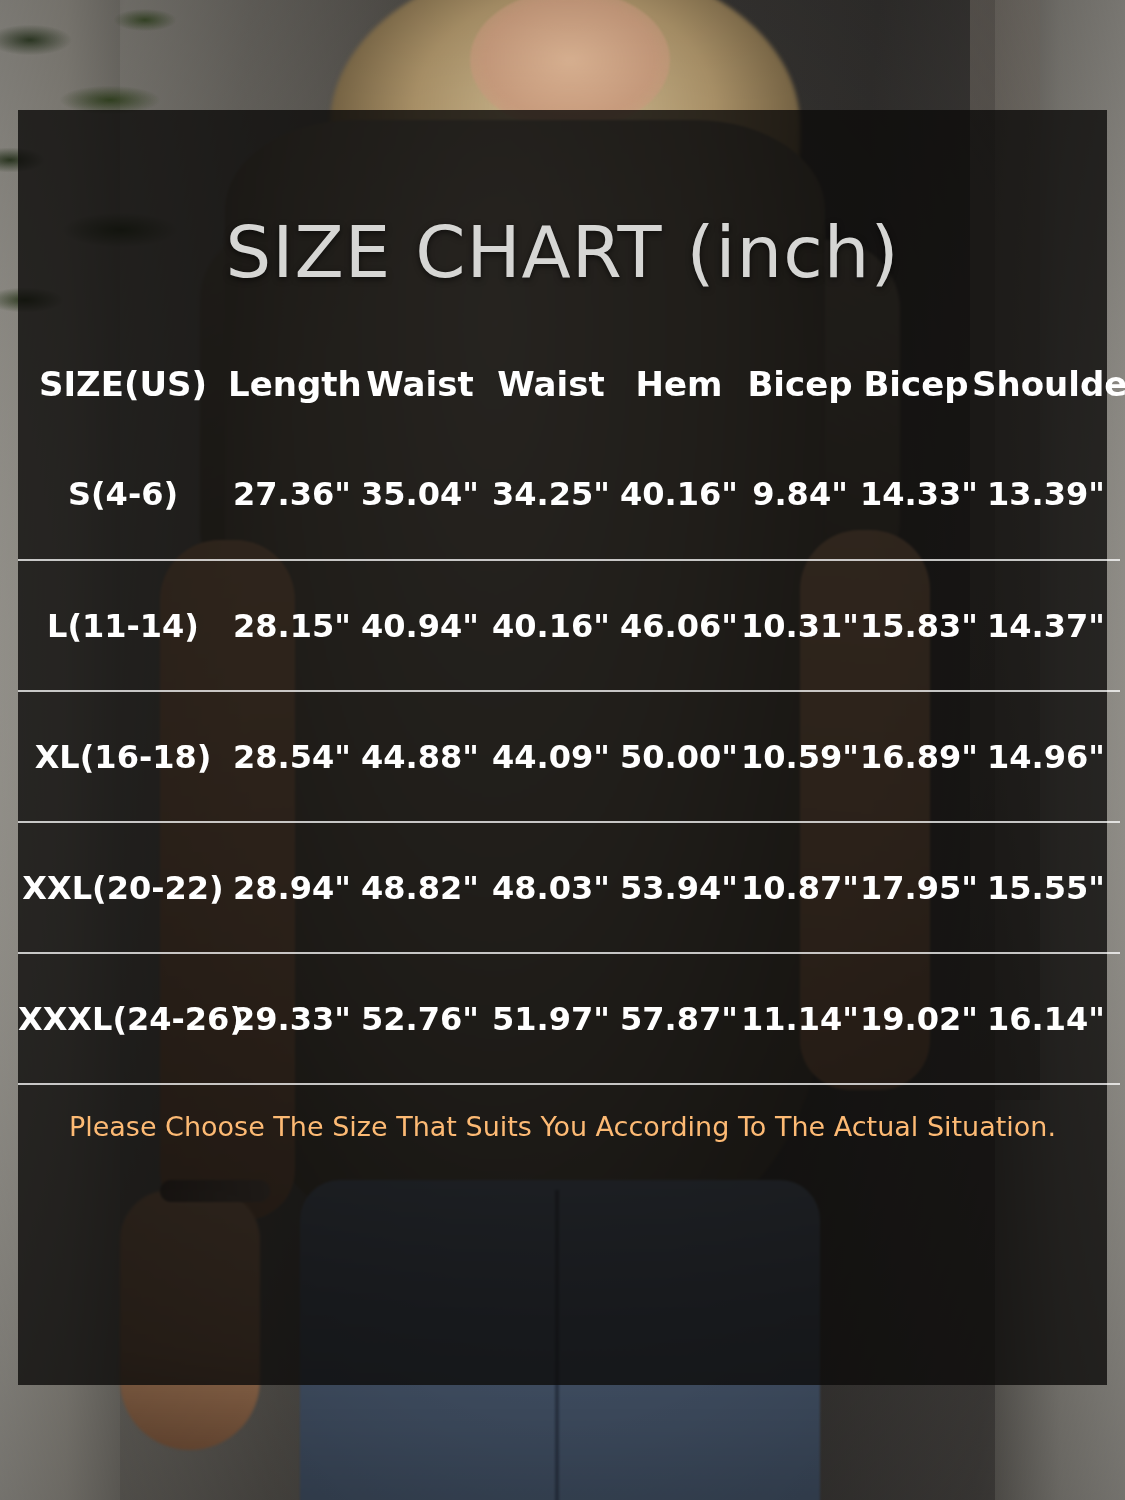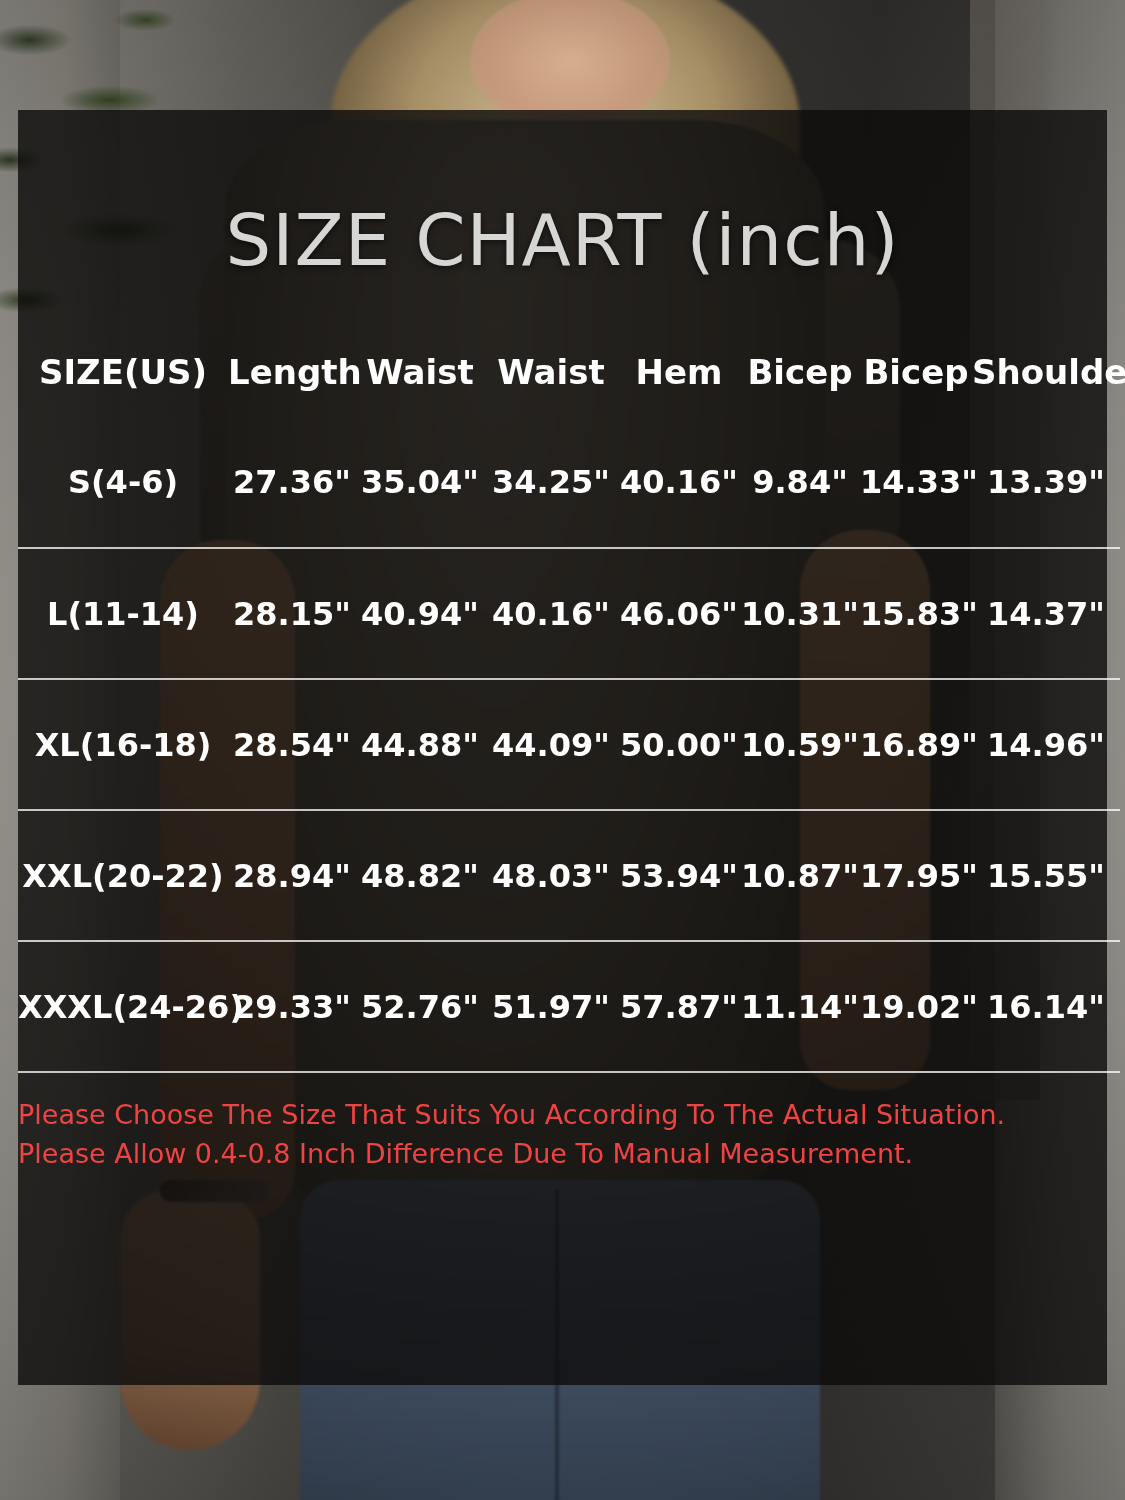--- a/index.html
+++ b/index.html
@@ -165,21 +165,21 @@
     box-sizing: border-box;
     padding: 0;
   }
 
   .chart-title {
     text-align: center;
     color: #d6d6d4;
     font-size: 72px;
     font-weight: 400;
     letter-spacing: 1px;
-    margin: 0;
+    margin: 12px;
     padding-top: 88px;
     font-family: "DejaVu Sans", sans-serif;
     text-shadow: 0 2px 6px rgba(0,0,0,.6);
   }
 
   table.size-chart {
     width: 1040px;
     margin: 55px auto 16px auto;
     border-collapse: collapse;
     table-layout: fixed;
@@ -213,21 +213,22 @@
   table.size-chart col.c-len  { width: 128px; }
   table.size-chart col.c-bust { width: 128px; }
   table.size-chart col.c-waist{ width: 134px; }
   table.size-chart col.c-hem  { width: 122px; }
   table.size-chart col.c-slv  { width: 120px; }
   table.size-chart col.c-bic  { width: 112px; }
   table.size-chart col.c-shd  { width: 148px; }
 
   .notes {
     margin-top: 22px;
-    color: #ef4444;
+    text-align: center;
+    color: #fdba74;
     font-size: 27px;
     line-height: 1.45;
     font-weight: 400;
   }
   .notes div { white-space: nowrap; }
 </style>
 </head>
 <body>
 
 <div class="canvas">
@@ -329,17 +330,16 @@
           <td>57.87"</td>
           <td>11.14"</td>
           <td>19.02"</td>
           <td>16.14"</td>
         </tr>
       </tbody>
     </table>
 
     <div class="notes">
       <div>Please Choose The Size That Suits You According To The Actual Situation.</div>
-      <div>Please Allow 0.4-0.8 Inch Difference Due To Manual Measurement.</div>
     </div>
 
   </div>
 </div>
 
 </body></html>

